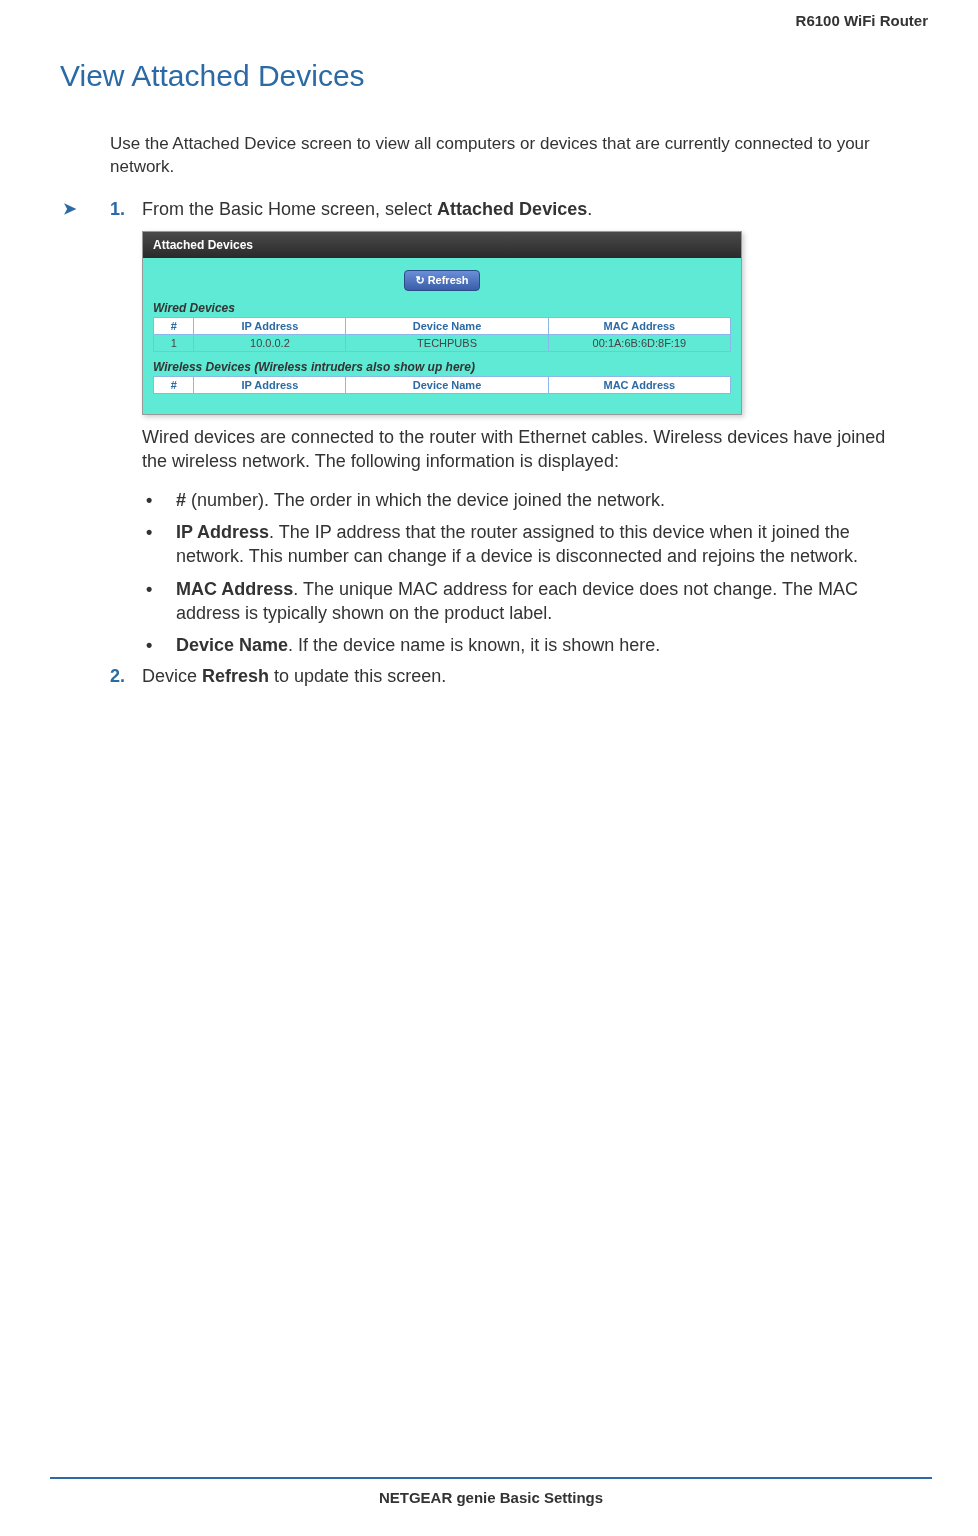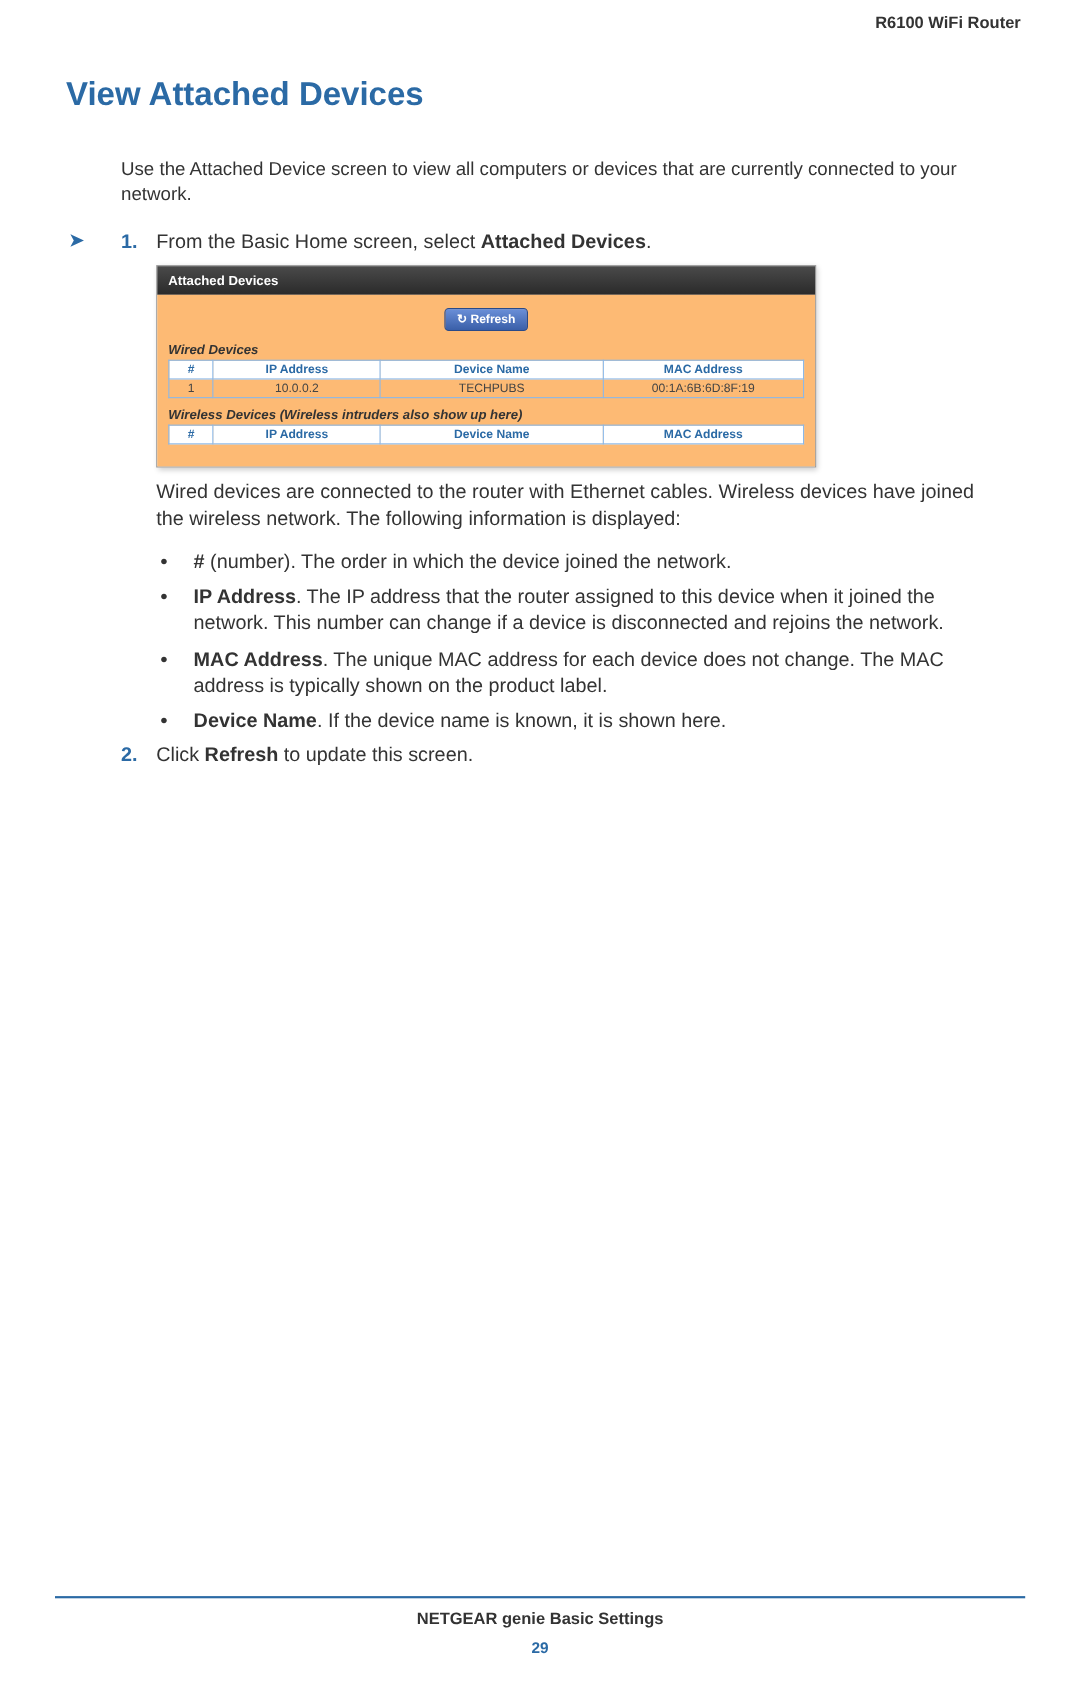--- a/index.html
+++ b/index.html
@@ -15,22 +15,22 @@
     .header-title {
       text-align: right;
       font-size: 15px;
       font-weight: bold;
       color: #333;
       padding-top: 12px;
     }
     .main-heading {
       color: #2b6aa5;
       font-size: 30px;
-      font-weight: bold;
-      margin-top: 40px;
+      font-weight: normal;
+      margin-top: 30px;
       margin-left: 10px;
     }
     .intro-para {
       margin: 40px 40px 0 60px;
       font-size: 17px;
       line-height: 1.35;
       color: #333;
     }
     .proc-heading {
       margin: 18px 0 0 28px;
@@ -73,21 +73,21 @@
     }
     .ss-titlebar {
       background: linear-gradient(#4a4a4a,#2a2a2a);
       color: #fff;
       font-size: 12px;
       font-weight: bold;
       padding: 6px 10px;
     }
     .ss-body {
       padding: 8px 10px 12px 10px;
-      background: #fdba74;
+      background: #5eead4;
     }
     .refresh-btn-wrap {
       text-align: center;
       padding: 4px 0 10px 0;
     }
     .refresh-btn {
       display: inline-block;
       background: linear-gradient(#6a8fd8,#3a5fa8);
       color: #fff;
       font-size: 11px;
@@ -254,19 +254,18 @@
     <span class="bold">MAC Address</span><span>. The unique MAC address for each device does not change. The MAC address is typically shown on the product label.</span>
   </li>
   <li>
     <span class="bullet-dot">•</span>
     <span class="bold">Device Name</span><span>. If the device name is known, it is shown here.</span>
   </li>
 </ul>
 
 <div class="step2">
   <span class="step-num">2.</span>
-  <span>Click </span><span class="bold">Refresh</span><span> to update this screen.</span>
+  <span>Device </span><span class="bold">Refresh</span><span> to update this screen.</span>
 </div>
 
 <div class="footer">
   <div class="footer-title">NETGEAR genie Basic Settings</div>
-  <div class="footer-page">29</div>
 </div>
 
 </body></html>

